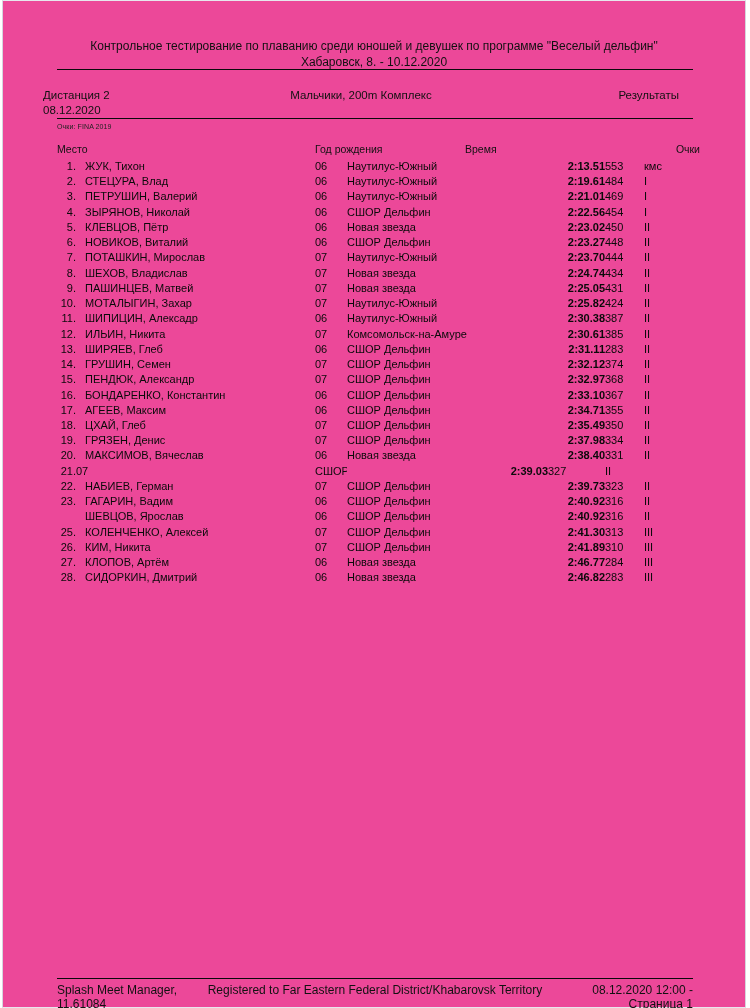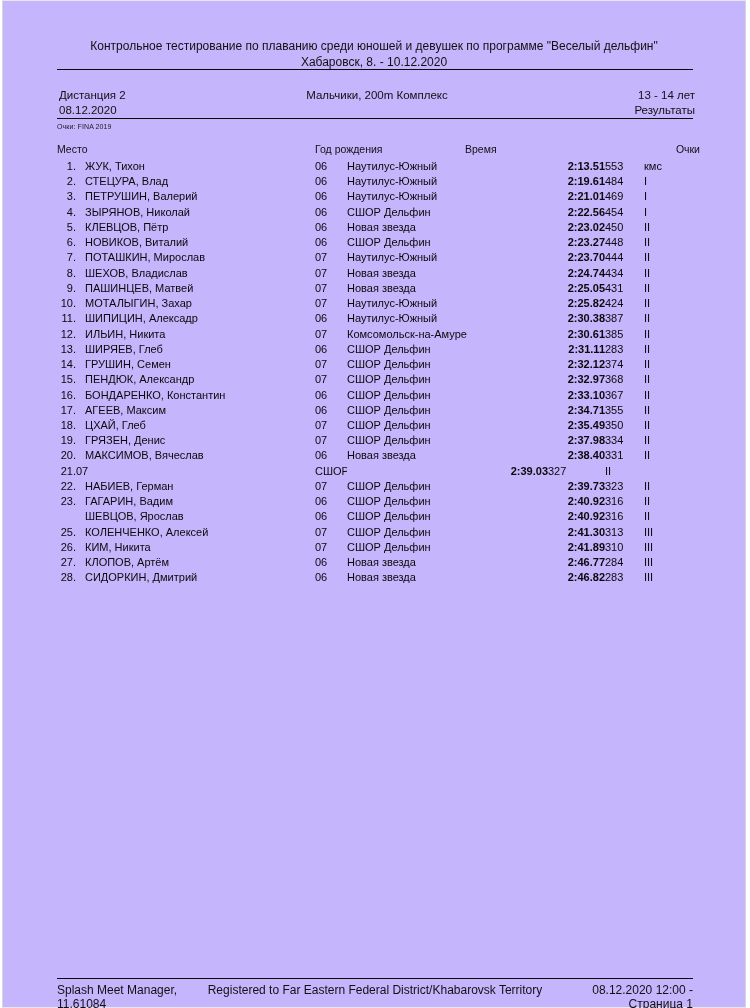--- a/index.html
+++ b/index.html
@@ -6,41 +6,41 @@
   body{
     width:750px;height:1008px;
     background:#ffffff;
     font-family:"Liberation Sans", sans-serif;
     color:#000;
     position:relative;
     -webkit-font-smoothing:antialiased;
   }
   .page{
     position:absolute;left:2px;top:0;width:742px;height:1006px;
-    background:#c4b5fd;
+    background:#ec4899;
     border:1px solid #d6d6dd;
     border-top-color:#e7e7ee;
     border-bottom-color:#e7e7ee;
   }
   .abs{position:absolute;}
   .title-block{
     left:0;right:0;top:37px;
     text-align:center;
     font-size:12px;line-height:16px;
     color:#111;
   }
   .hrule{
     left:54px;width:636px;height:0;
     border-top:1.5px solid #0a0a0a;
   }
   .rule1{top:68px;}
   .rule2{top:117px;}
   .rule3{top:977px;}
   .info-grid{
-    left:56px;top:87px;width:636px;
+    left:40px;top:87px;width:636px;
     display:grid;grid-template-columns:1fr auto 1fr;
     font-size:11.5px;line-height:15px;color:#111;
   }
   .info-left{text-align:left;}
   .info-center{text-align:center;}
   .info-right{text-align:right;}
   .fina-note{
     left:54px;top:122px;
     font-size:7px;color:#222;letter-spacing:0.1px;
   }
@@ -84,21 +84,20 @@
 
   <div class="abs hrule rule1"></div>
 
   <div class="abs info-grid">
     <div class="info-left">
       <div>Дистанция 2</div>
       <div>08.12.2020</div>
     </div>
     <div class="info-center">Мальчики, 200m Комплекс</div>
     <div class="info-right">
-      <div>13 - 14 лет</div>
       <div>Результаты</div>
     </div>
   </div>
 
   <div class="abs hrule rule2"></div>
 
   <div class="abs fina-note">Очки: FINA 2019</div>
 
   <div class="abs thead">
     <div>Место</div>

